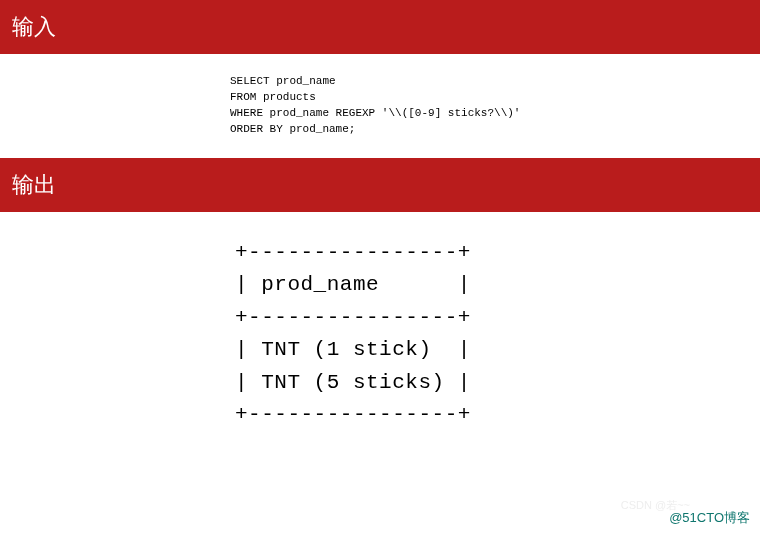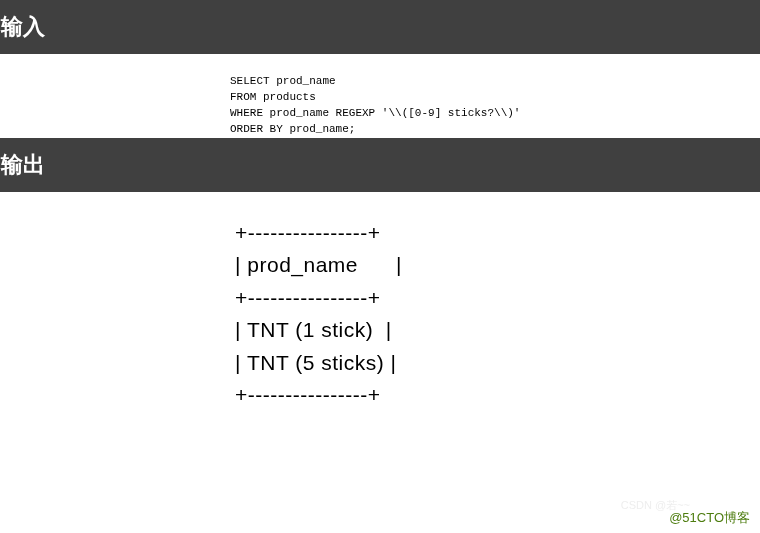--- a/index.html
+++ b/index.html
@@ -8,54 +8,55 @@
       box-sizing: border-box;
     }
     body {
       width: 760px;
       height: 533px;
       background: #ffffff;
       font-family: "Consolas", "Courier New", monospace;
       position: relative;
     }
     .header-bar {
-      background: #404040;
+      background: #b91c1c;
       color: #ffffff;
-      padding: 12px 1px;
+      padding: 12px 12px;
       font-size: 22px;
-      font-weight: bold;
+      font-weight: normal;
       font-family: "Microsoft YaHei", "SimHei", sans-serif;
     }
     .header-bar-input {
       margin-top: 0;
     }
     .header-bar-output {
+      margin-top: 20px;
     }
     .code-block {
       padding: 20px 0 0 230px;
       font-family: "Consolas", "Courier New", monospace;
       font-size: 11px;
       line-height: 1.45;
       color: #000000;
       white-space: pre;
     }
     .output-table {
       padding: 25px 0 0 235px;
-      font-family: Liberation Sans, sans-serif;
+      font-family: Liberation Mono, monospace;
       font-size: 21px;
       line-height: 1.55;
       color: #000000;
       white-space: pre;
       letter-spacing: 0.5px;
     }
     .watermark {
       position: absolute;
       bottom: 6px;
       right: 10px;
-      color: #4d7c0f;
+      color: #0f766e;
       font-size: 13px;
       font-family: "Microsoft YaHei", sans-serif;
     }
     .watermark-faint {
       position: absolute;
       bottom: 20px;
       right: 70px;
       color: #eeeeee;
       font-size: 11px;
       font-family: "Microsoft YaHei", sans-serif;

